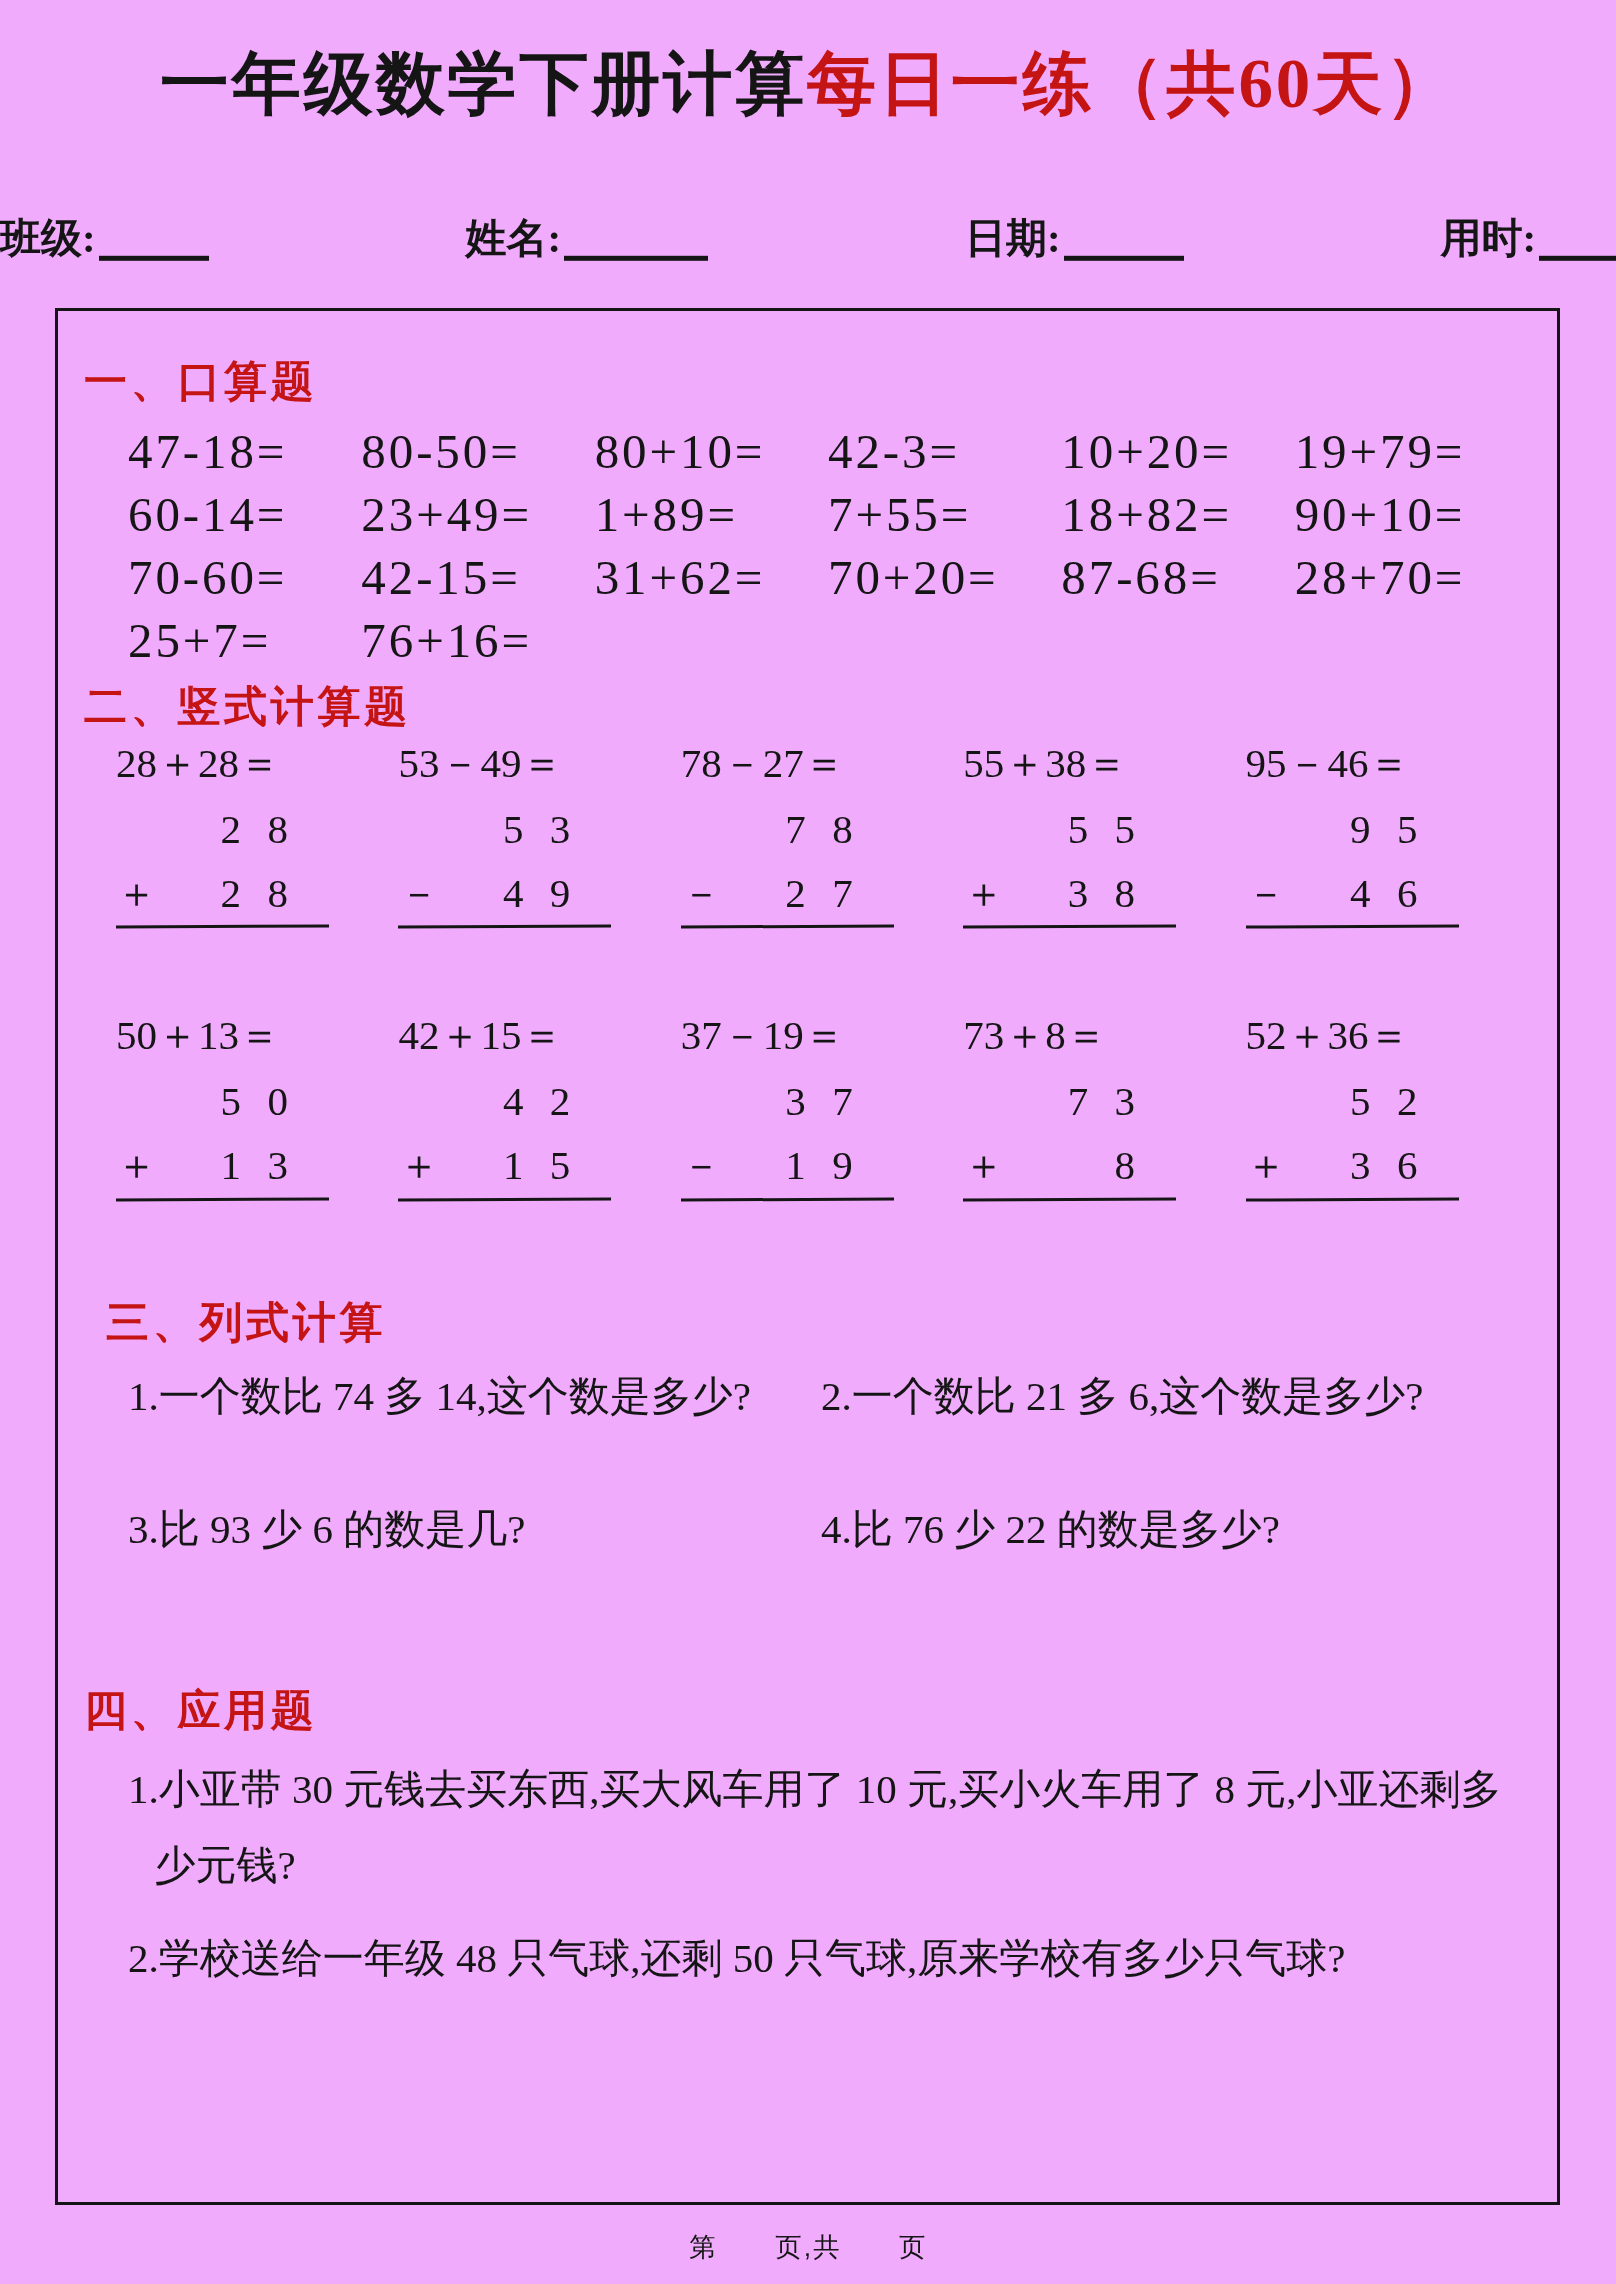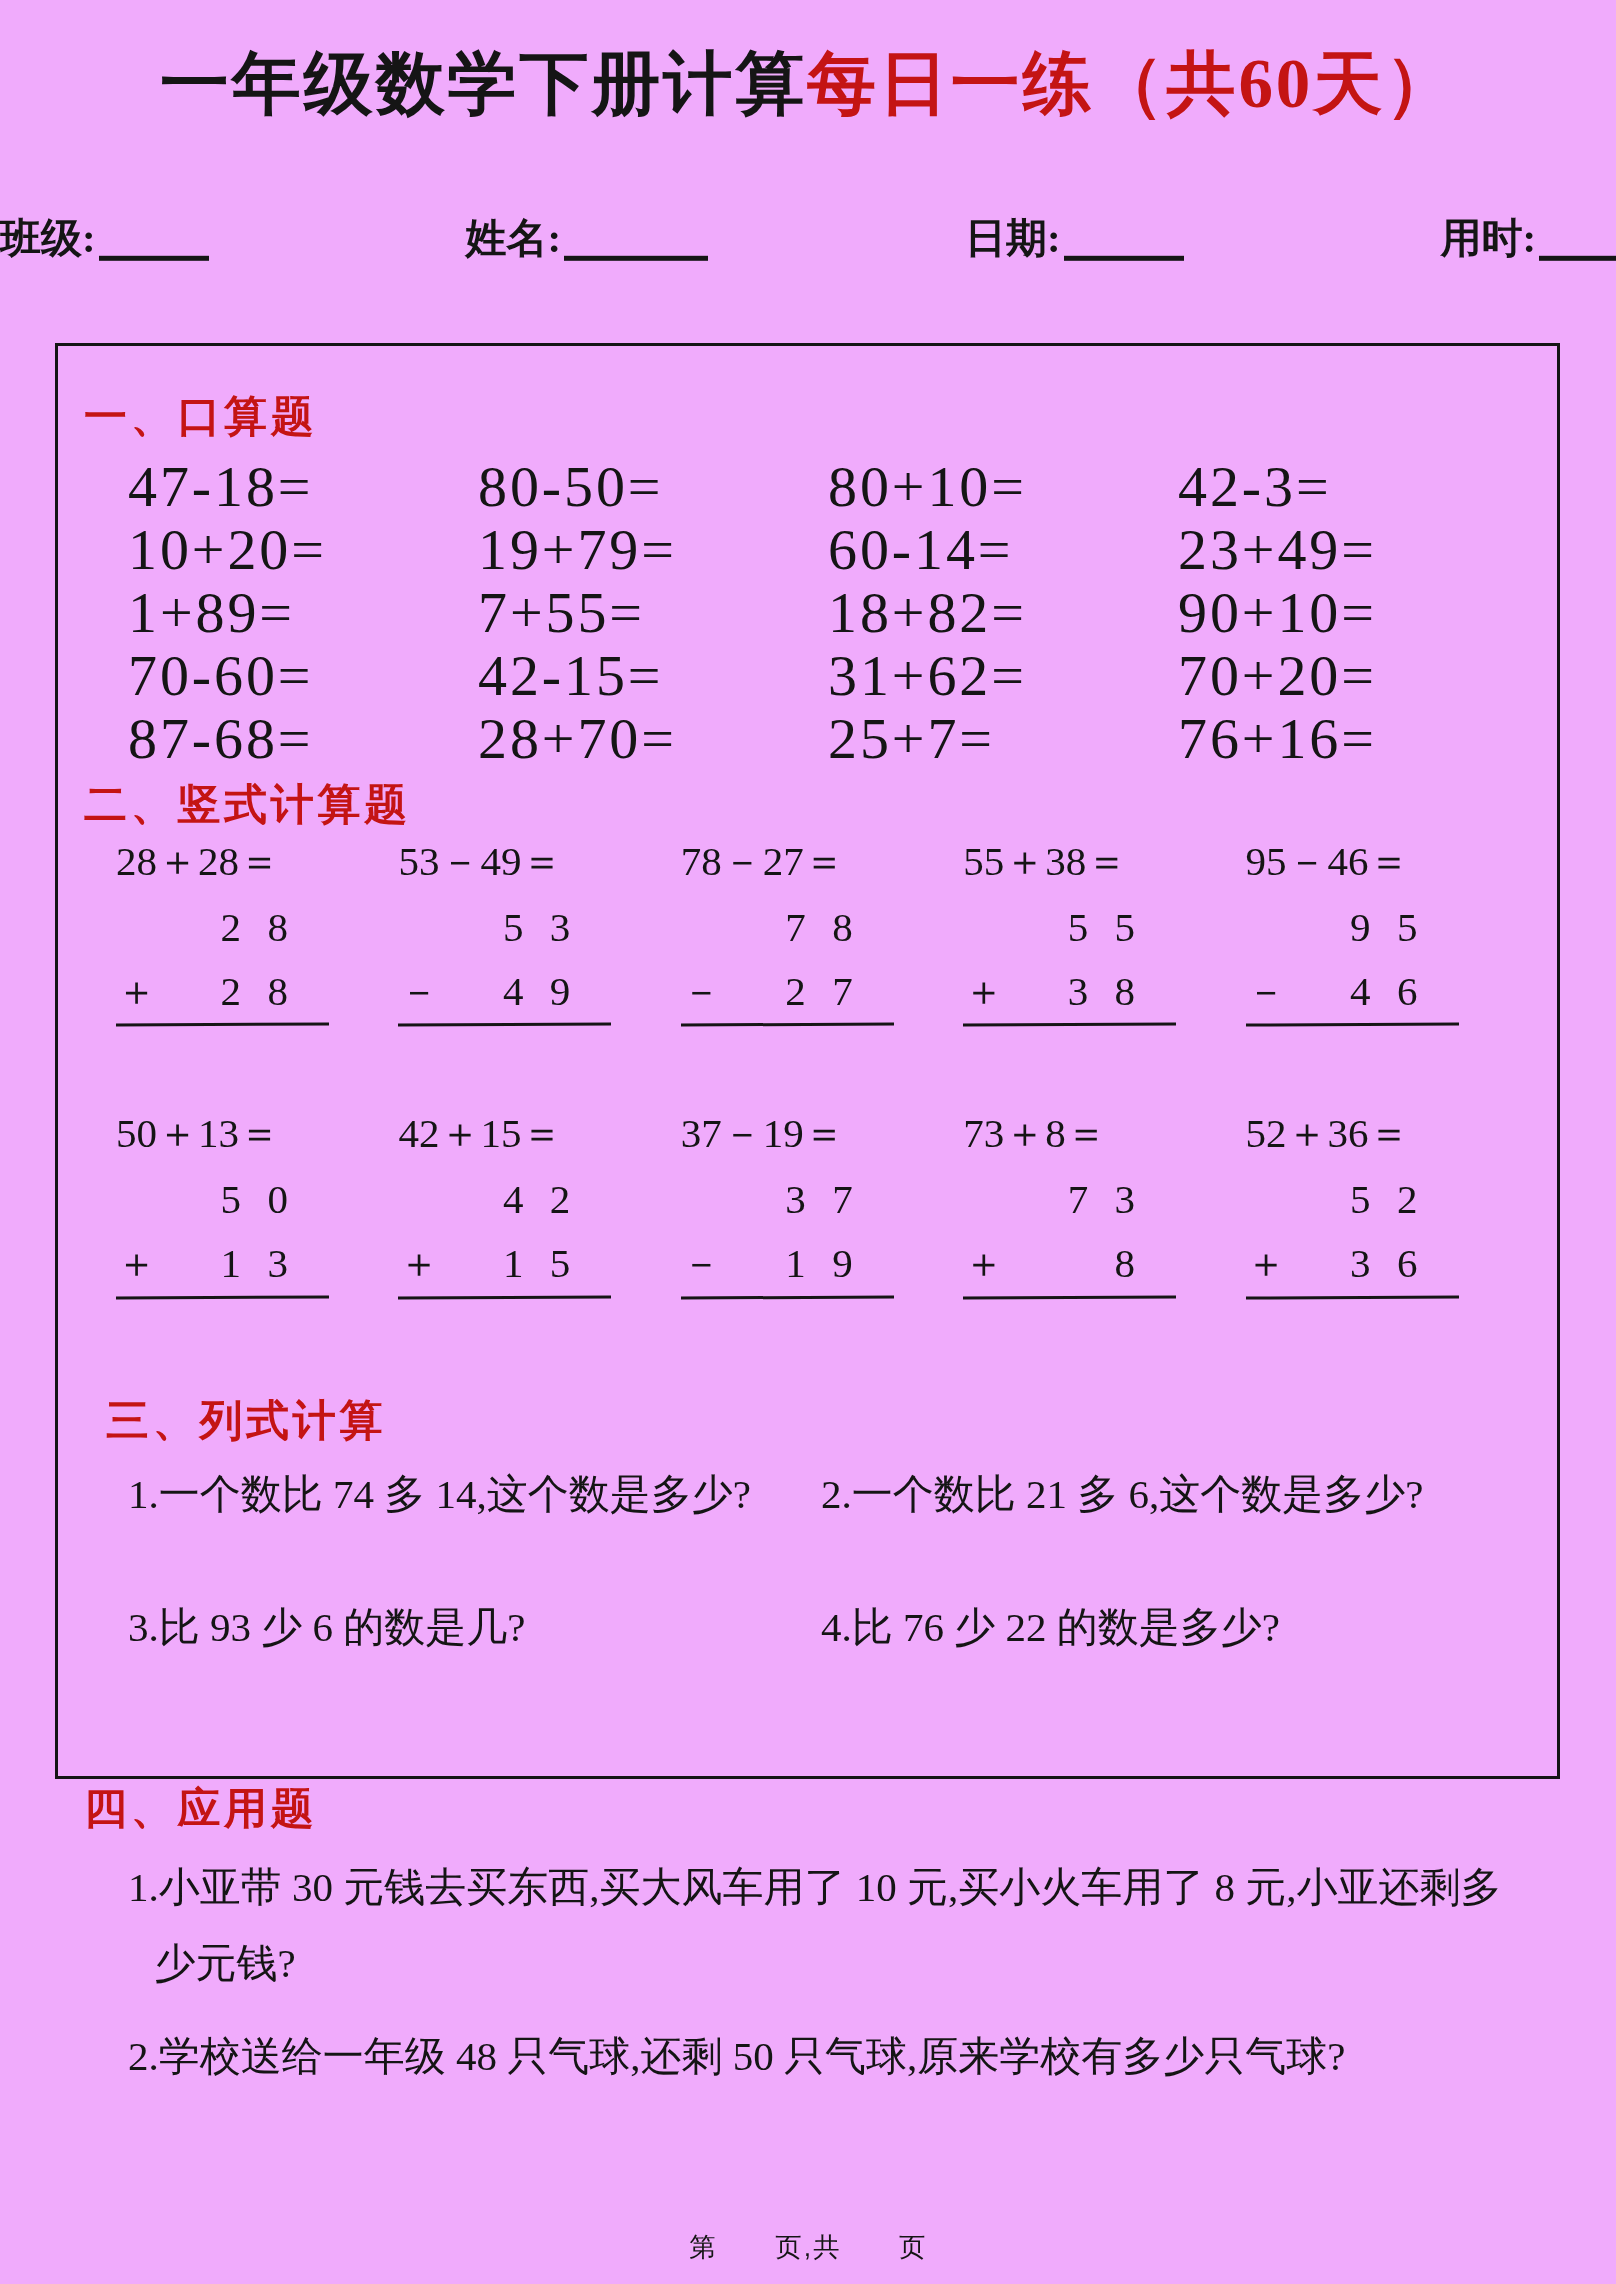--- a/index.html
+++ b/index.html
@@ -29,39 +29,39 @@
     gap:34px;font-size:41px;font-weight:bold;white-space:nowrap;
   }
   .blank{
     display:inline-block;height:7.3px;
     border-bottom:5.9px solid var(--ink);
     transform:translateY(8.8px);margin-left:2.9px;
   }
   .w-class{width:110px}.w-name{width:144px}.w-date{width:120px}.w-time{width:78px}
   
   .box{
-    position:absolute;left:55px;top:343px;
-    width:1505px;height:1436px;
+    position:absolute;left:55px;top:308px;
+    width:1505px;height:1897px;
     border:3.7px solid var(--ink);
     box-sizing:border-box;
     padding:44px 29px 0 26px;
   }
   .sec{
     margin:0;color:var(--red);
     font-size:43px;line-height:53px;font-weight:bold;
     letter-spacing:3.7px;
   }
   .sec-2{margin-top:8px;}
   .sec-3{margin-top:95px;margin-left:22px;font-family:Liberation Serif, serif;}
   .sec-4{margin-top:128px;}
   
   .oral-grid{
-    display:grid;grid-template-columns:repeat(4,1fr);
+    display:grid;grid-template-columns:repeat(6,1fr);
     margin:11.7px 0 0 44px;
-    font-size:58px;line-height:63px;letter-spacing:2.9px;
+    font-size:49px;line-height:63px;letter-spacing:2.9px;
   }
   
   .v-grid{
     display:grid;grid-template-columns:repeat(5,1fr);
     margin-left:32px;margin-top:7.3px;
   }
   .v-grid.row2{margin-top:84px;}
   .v-eq{font-size:41px;line-height:47px;white-space:nowrap;}
   .v-work{width:213px;margin-top:17.6px;font-size:41px;}
   .v-top{text-align:right;line-height:48px;letter-spacing:26.4px;padding-right:14.7px;}

